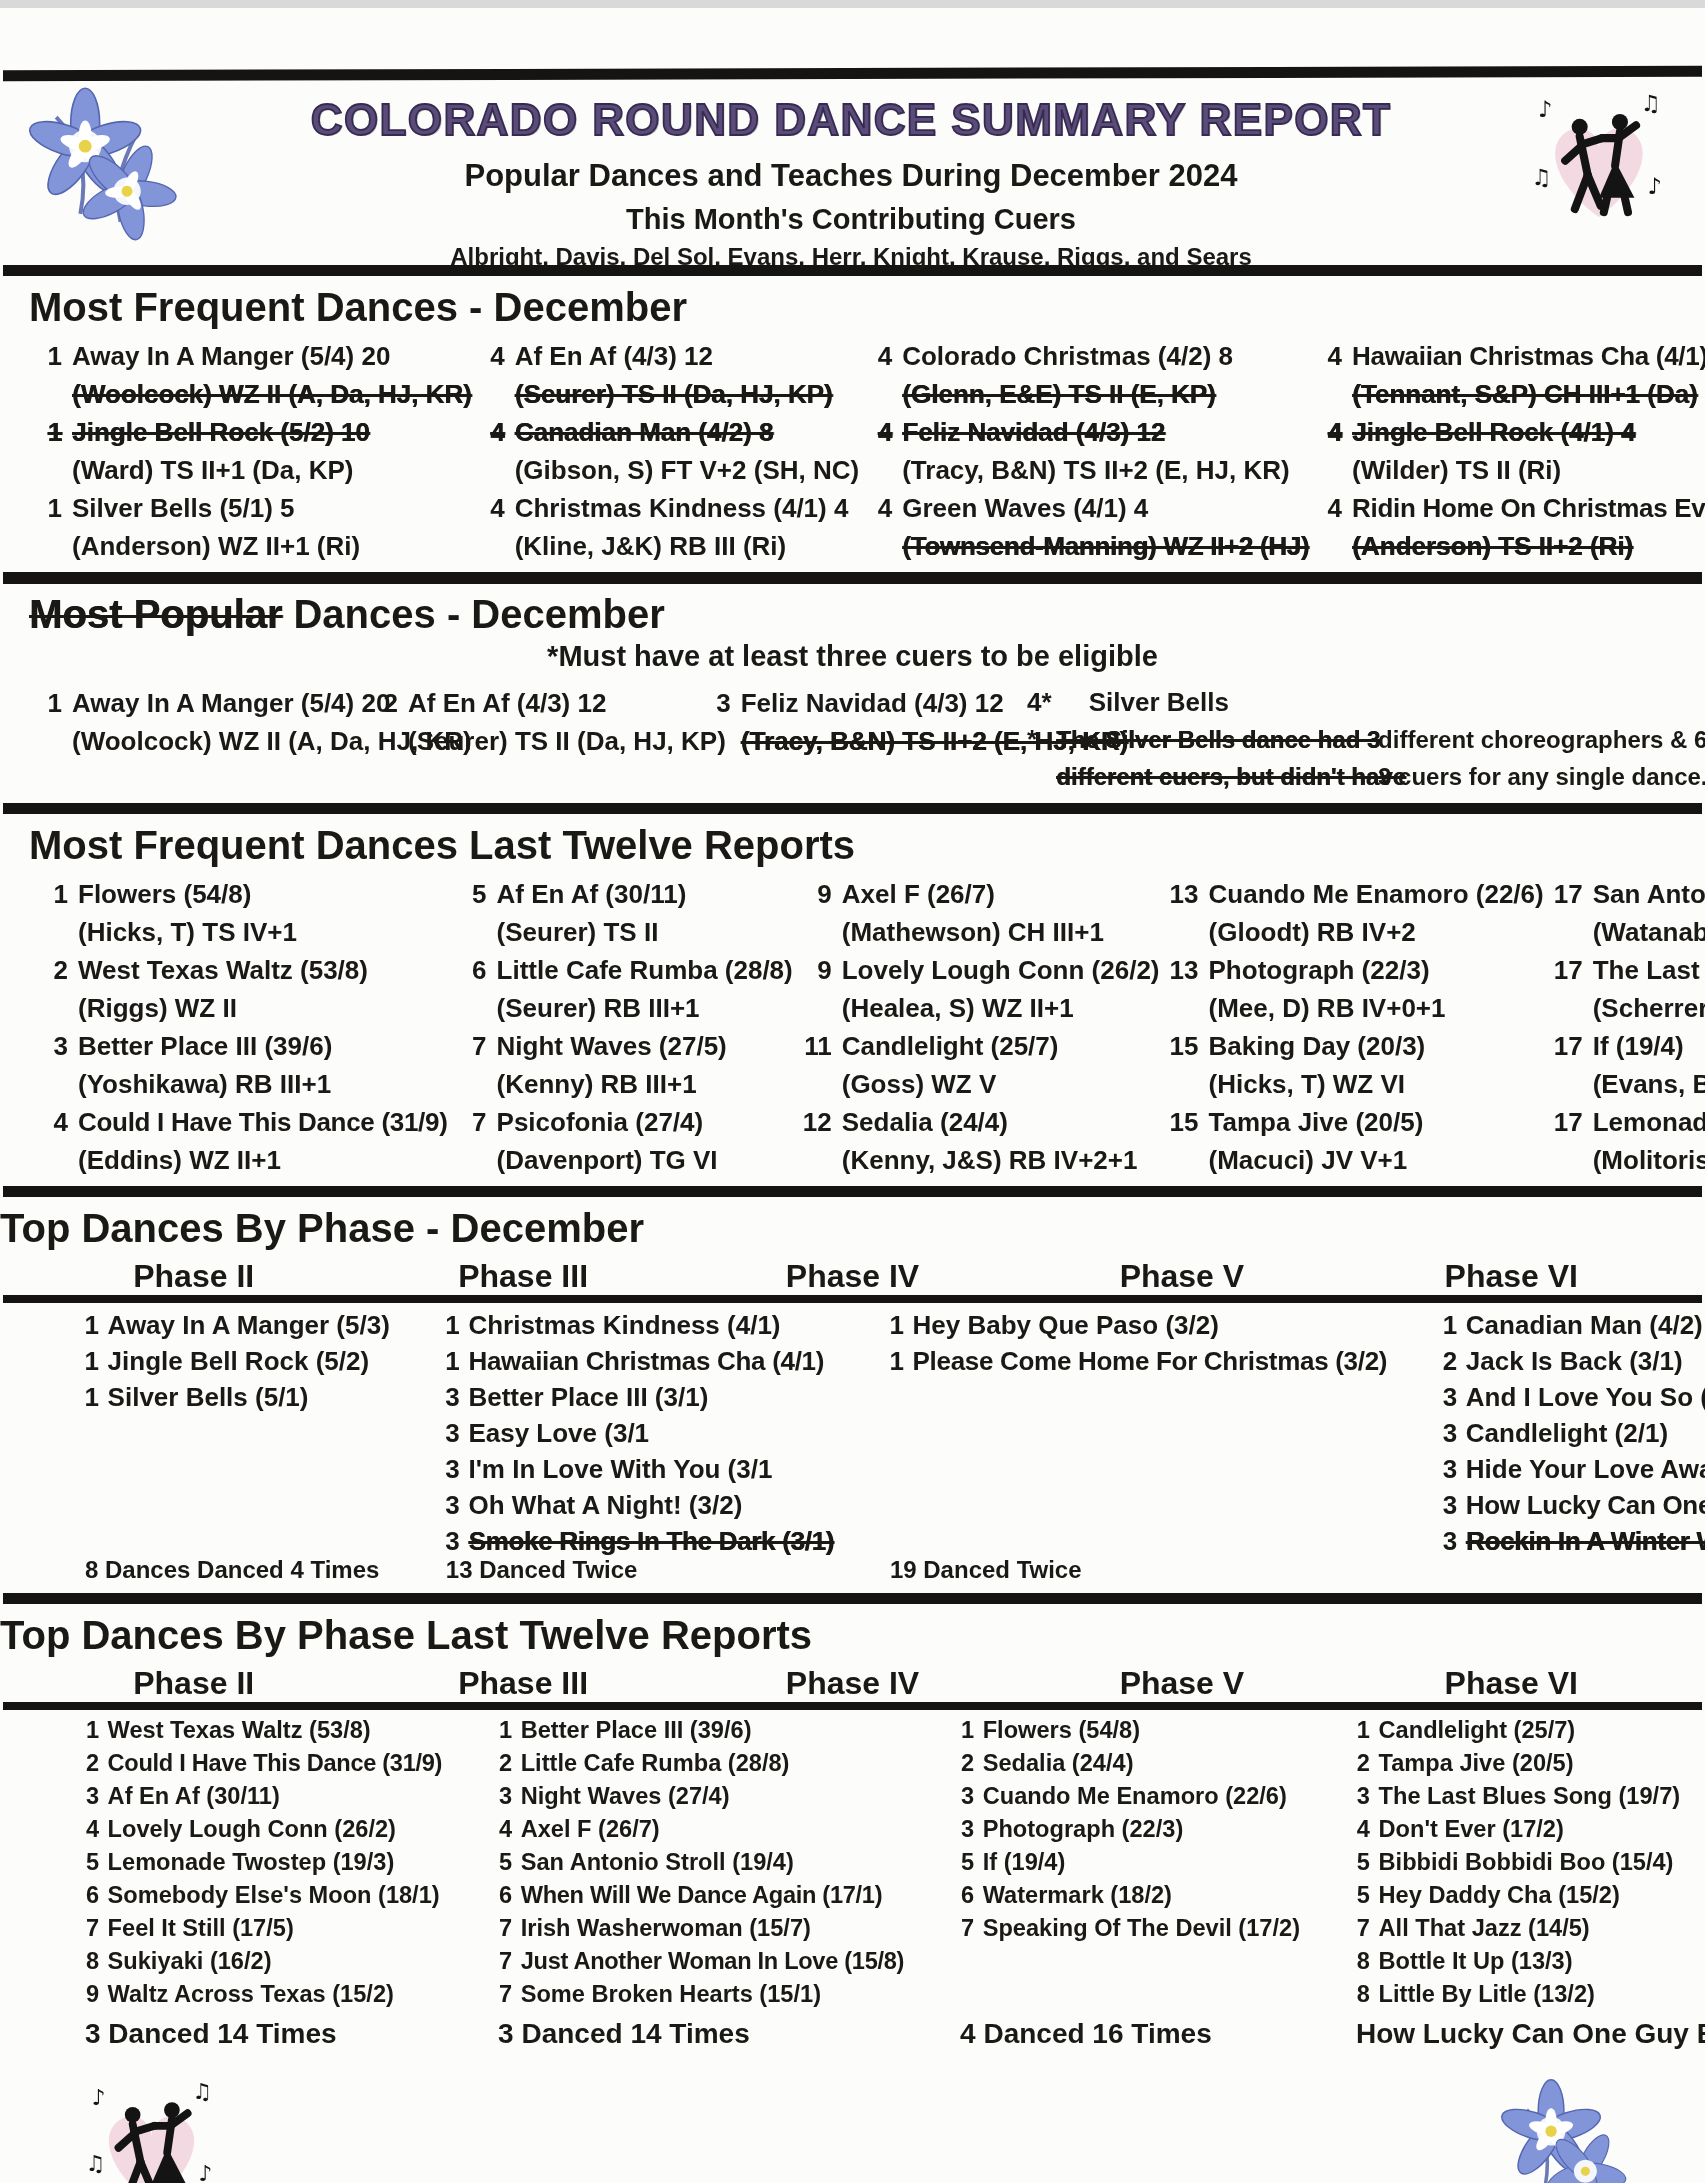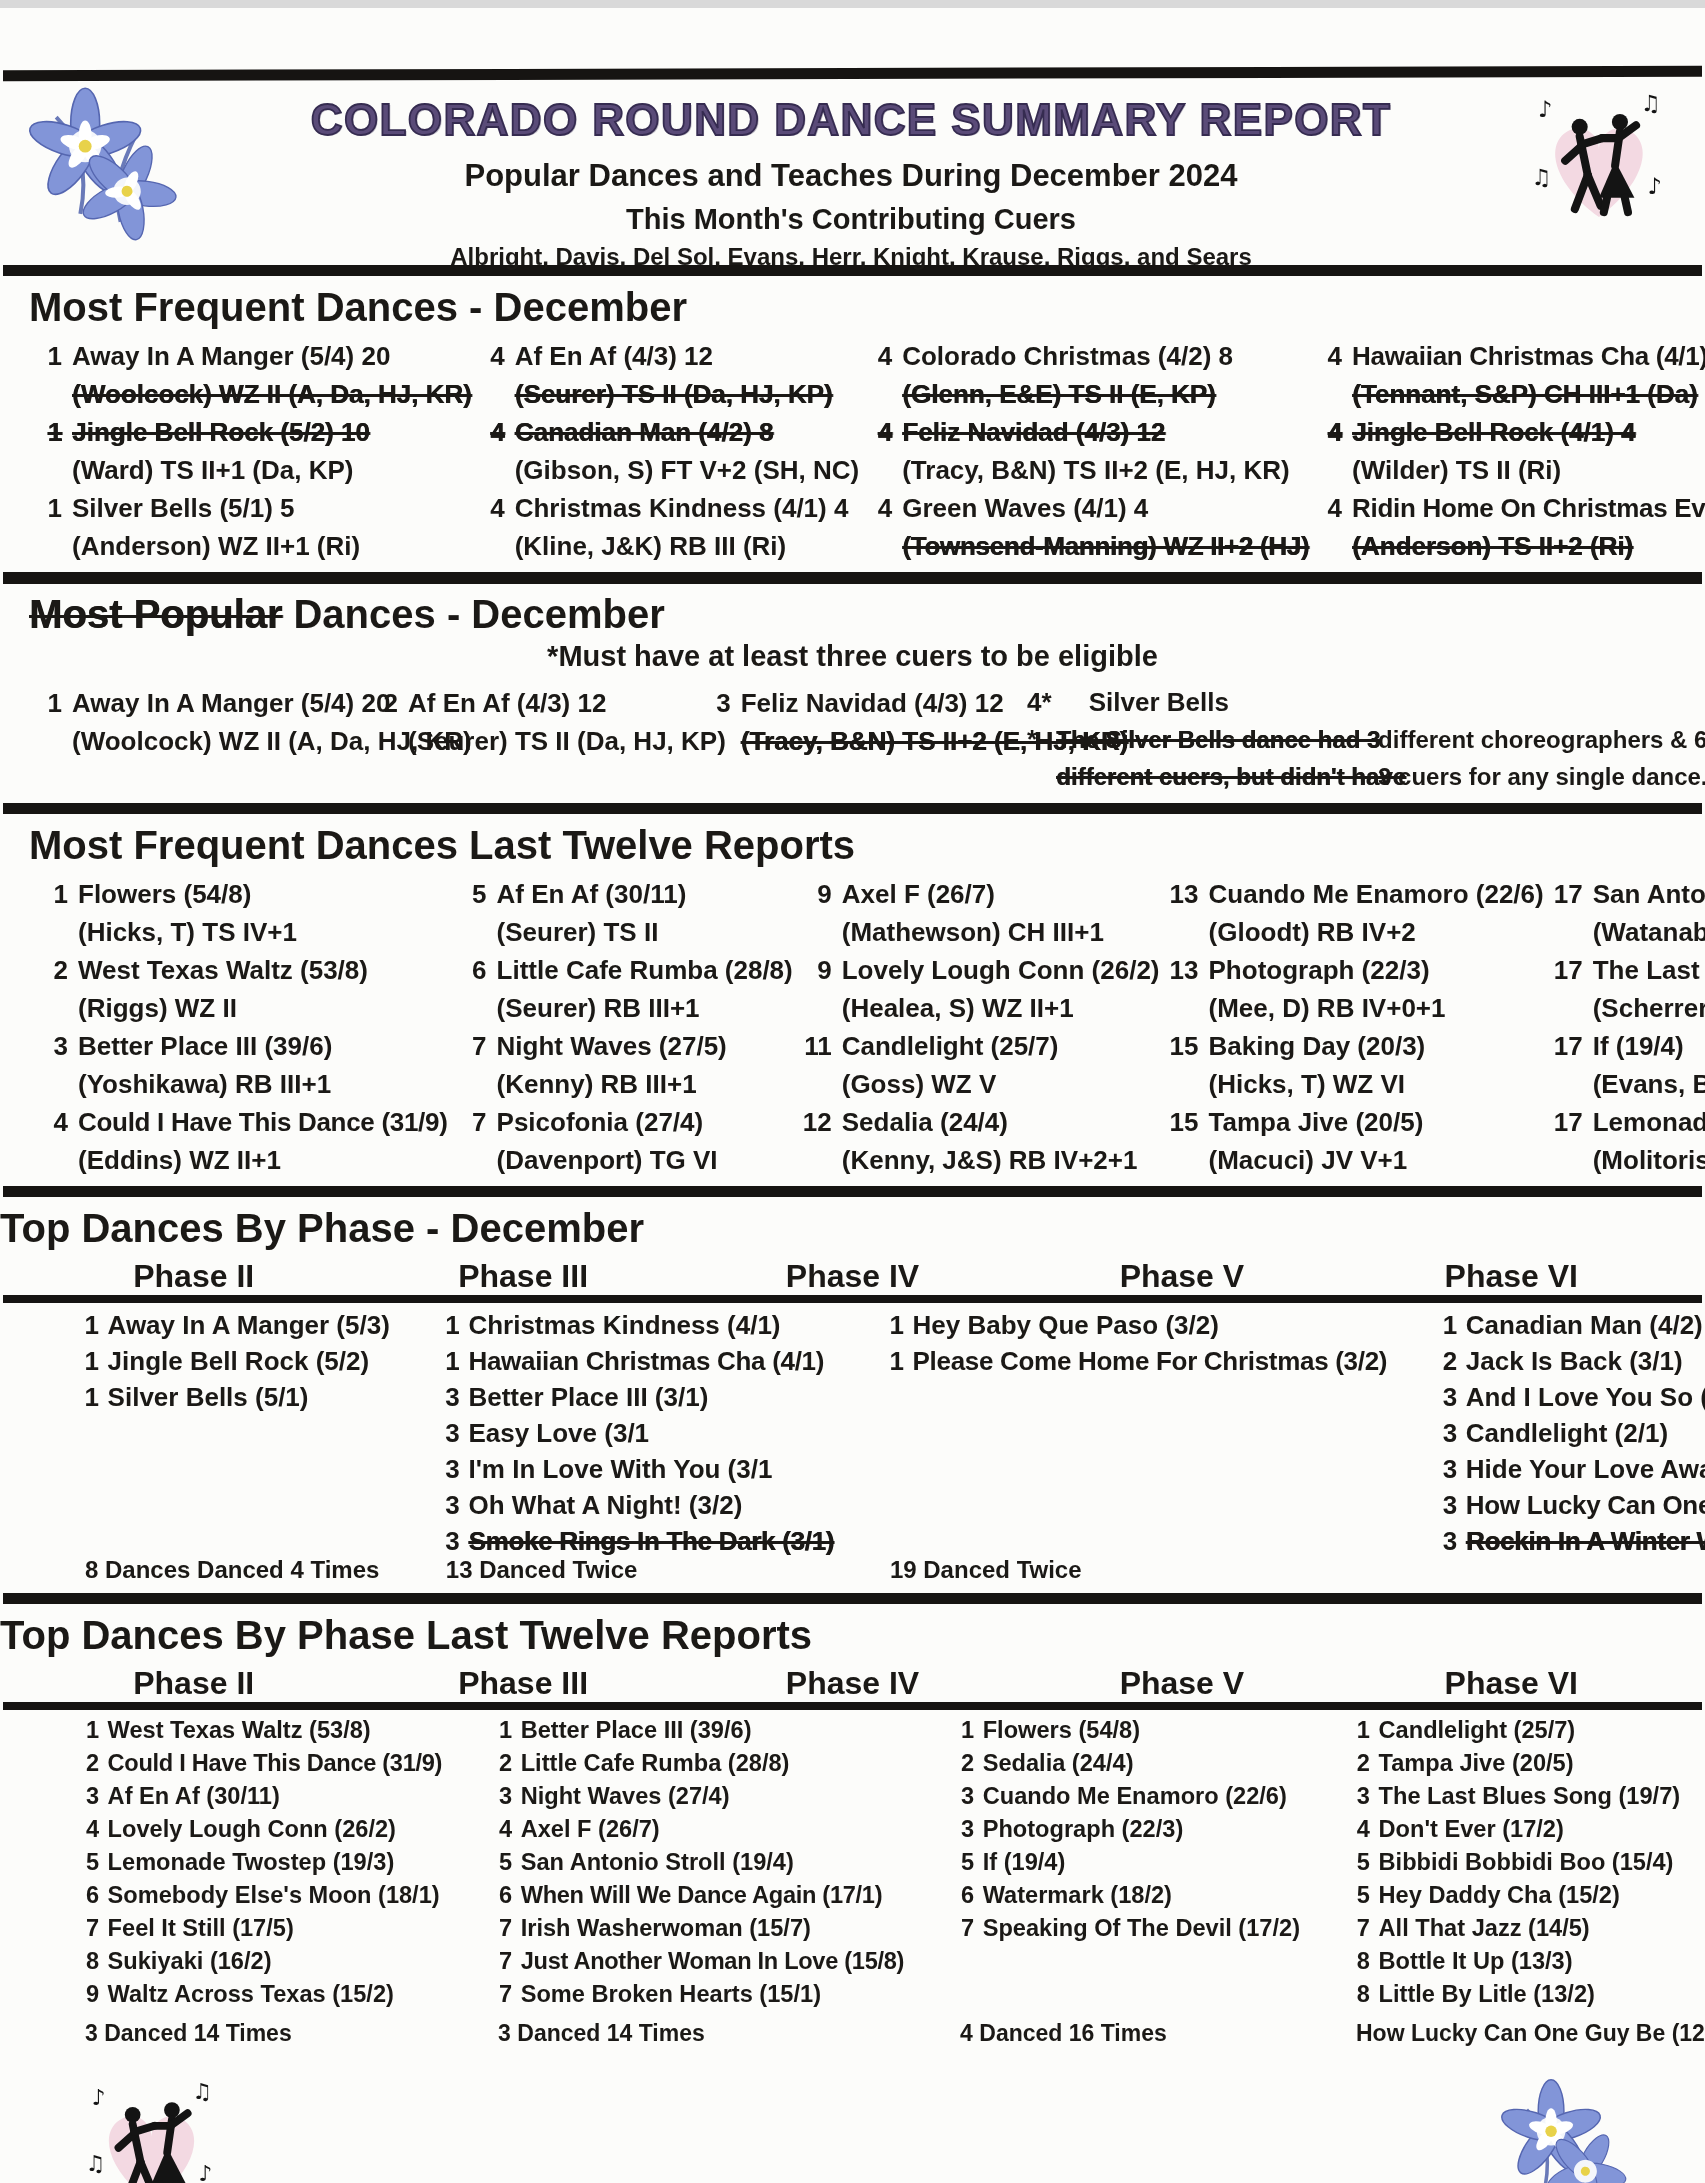--- a/index.html
+++ b/index.html
@@ -58,21 +58,21 @@
   .phase-grid { display:grid; grid-template-columns:repeat(5,1fr); padding:4.3px 0 5.7px 29px; }
   .phase-col { position:relative; padding-left:41px; }
   .s4 .phase-col { height:280px; }
   .s5 .phase-col { height:336px; }
   .p-item { display:flex; }
   .p-item .prk { flex:none; width:29px; margin-right:8.6px; text-align:right; }
   .s4 .p-item span { font-size:26px; line-height:36px; }
   .s5 .p-item span { font-size:23.6px; line-height:33px; }
   .p-item .ptx { white-space:nowrap; }
   .p-foot { position:absolute; left:56px; bottom:0; font-size:24px; line-height:34px; white-space:nowrap; }
-  .s5 .p-foot { font-size:23px; line-height:33px; }
+  .s5 .p-foot { font-size:28px; line-height:33px; }
 
   
   .bottom-art { display:flex; justify-content:space-between; align-items:flex-start; padding:18.6px 71px 0; }
 </style>
 </head>
 <body>
 
 <div class="page">
 
   <div class="rule top-rule"></div>

